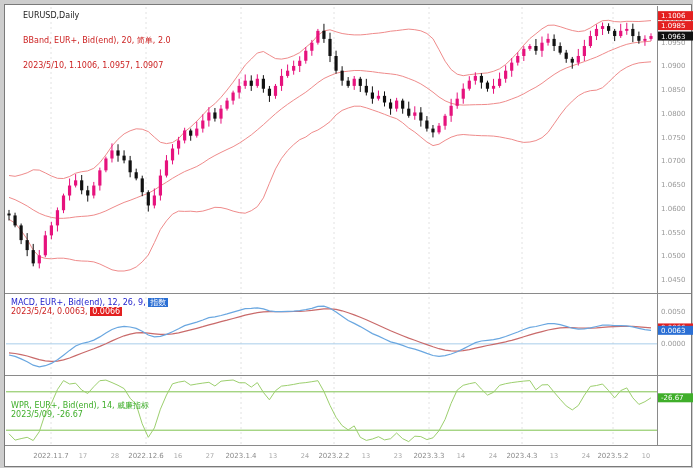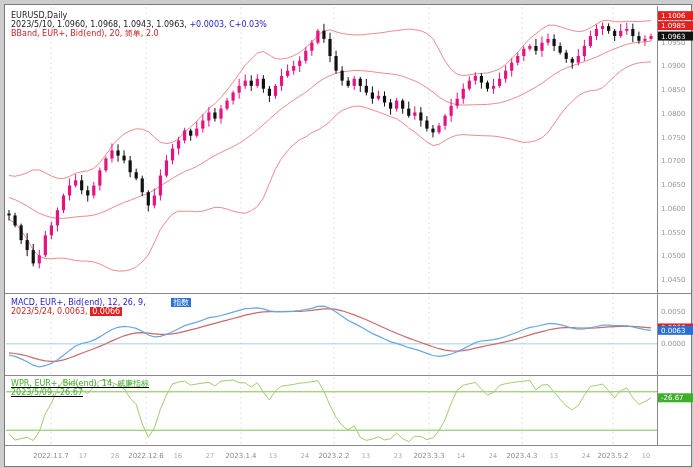--- a/index.html
+++ b/index.html
@@ -6,24 +6,24 @@
   body{width:693px;height:468px;overflow:hidden;background:#cdcdcd;
        font-family:"DejaVu Sans",sans-serif;}
   #screen{position:relative;width:693px;height:468px;background:#cdcdcd;}
   #chart-frame{position:absolute;left:4px;top:4px;width:686px;height:461px;
                background:#ffffff;border:1px solid #7a7a7a;}
   svg{position:absolute;left:0;top:0;font-family:"DejaVu Sans",sans-serif;}
   .lblblock{position:absolute;font-size:8px;line-height:9px;white-space:nowrap;
             letter-spacing:0px;}
   .lb-black{color:#222222;}
   .lb-blue{color:#2222cc;}
-  .lb-red{color:#cc2222;}
+  .lb-red{color:#cc2222;margin-top:16px;}
   .lb-green{color:#3fae2a;}
   .chip-inline{display:inline-block;padding:0 2px;color:#ffffff;font-size:8px;}
-  .chip-blue{background:#2b6fd4;margin-left:23px;}
+  .chip-blue{background:#2b6fd4;}
   .chip-red{background:#e32020;}
 </style>
 </head>
 <body>
 
 <div id="screen">
   <div id="chart-frame">
     <svg id="plot" width="691" height="459" viewBox="4 4 691 459">
         <line x1="50" y1="6" x2="50" y2="444" stroke="#e2e2e2" stroke-dasharray="2 3" stroke-width="1"></line>
         <line x1="145" y1="6" x2="145" y2="444" stroke="#e2e2e2" stroke-dasharray="2 3" stroke-width="1"></line>
@@ -312,29 +312,29 @@
         <g>
           <rect x="657" y="324.82758466974514" width="35" height="9" fill="#2b6fd4"></rect>
           <text x="660" y="331.82758466974514" font-size="7" fill="#ffffff">0.0063</text>
         </g>
         <g>
           <rect x="657" y="392.2926078028741" width="35" height="9" fill="#3fae2a"></rect>
           <text x="660" y="399.2926078028741" font-size="7" fill="#ffffff">-26.67</text>
         </g>
       </svg>
 
-    <div class="lblblock" style="left:6px;top:6px;">
+    <div class="lblblock" style="left:18px;top:6px;">
       <div class="lb-black"><span>EURUSD,Daily</span></div>
-      <div><span class="lb-black">2023/5/10, 1.0960, 1.0968, 1.0943, 1.0963,</span><span class="lb-blue"> +0.0003, C+0.03%</span></div>
       <div class="lb-red"><span>BBand, EUR+, Bid(end), 20, 简单, 2.0</span></div>
+      <div class="lb-red"><span>2023/5/10, 1.1006, 1.0957, 1.0907</span></div>
     </div>
 
     <div class="lblblock" style="left:6px;top:293px;">
       <div><span class="lb-blue">MACD, EUR+, Bid(end), 12, 26, 9, </span><span class="chip-inline chip-blue">指数</span></div>
       <div><span class="lb-red">2023/5/24, 0.0063, </span><span class="chip-inline chip-red">0.0066</span></div>
     </div>
 
-    <div class="lblblock" style="left:6px;top:374px;text-decoration:underline;">
+    <div class="lblblock" style="left:6px;top:396px;">
       <div class="lb-green"><span>WPR, EUR+, Bid(end), 14, 威廉指标</span></div>
       <div class="lb-green"><span>2023/5/09, -26.67</span></div>
     </div>
   </div>
 </div>
 
 </body></html>

